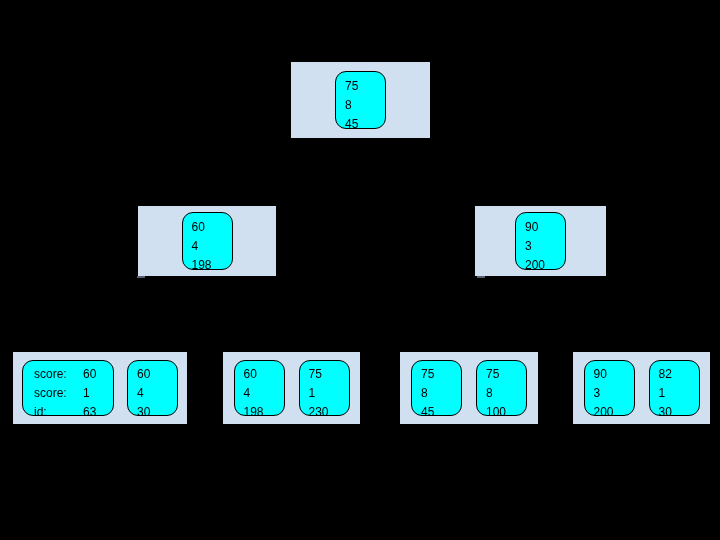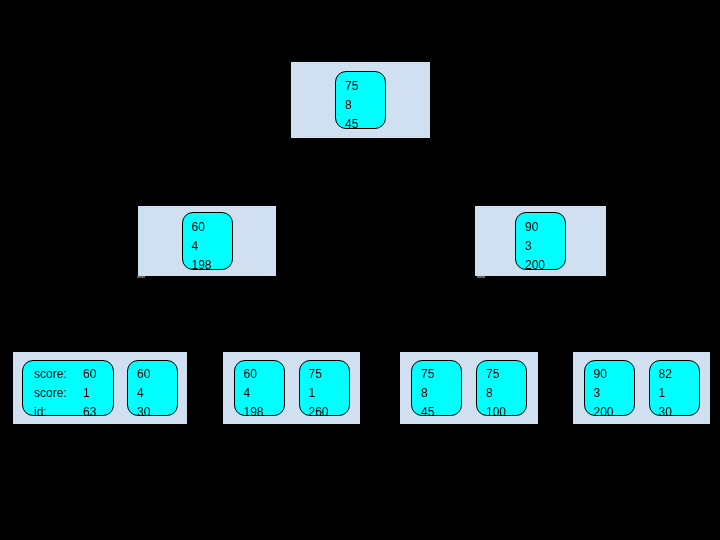--- a/index.html
+++ b/index.html
@@ -112,21 +112,21 @@
 
   <div class="node leaf n4">
     <div class="cell">
       <div>60</div>
       <div>4</div>
       <div>198</div>
     </div>
     <div class="cell">
       <div>75</div>
       <div>1</div>
-      <div>260</div>
+      <div>230</div>
     </div>
   </div>
 
   <div class="node leaf n5">
     <div class="cell">
       <div>75</div>
       <div>8</div>
       <div>45</div>
     </div>
     <div class="cell">

